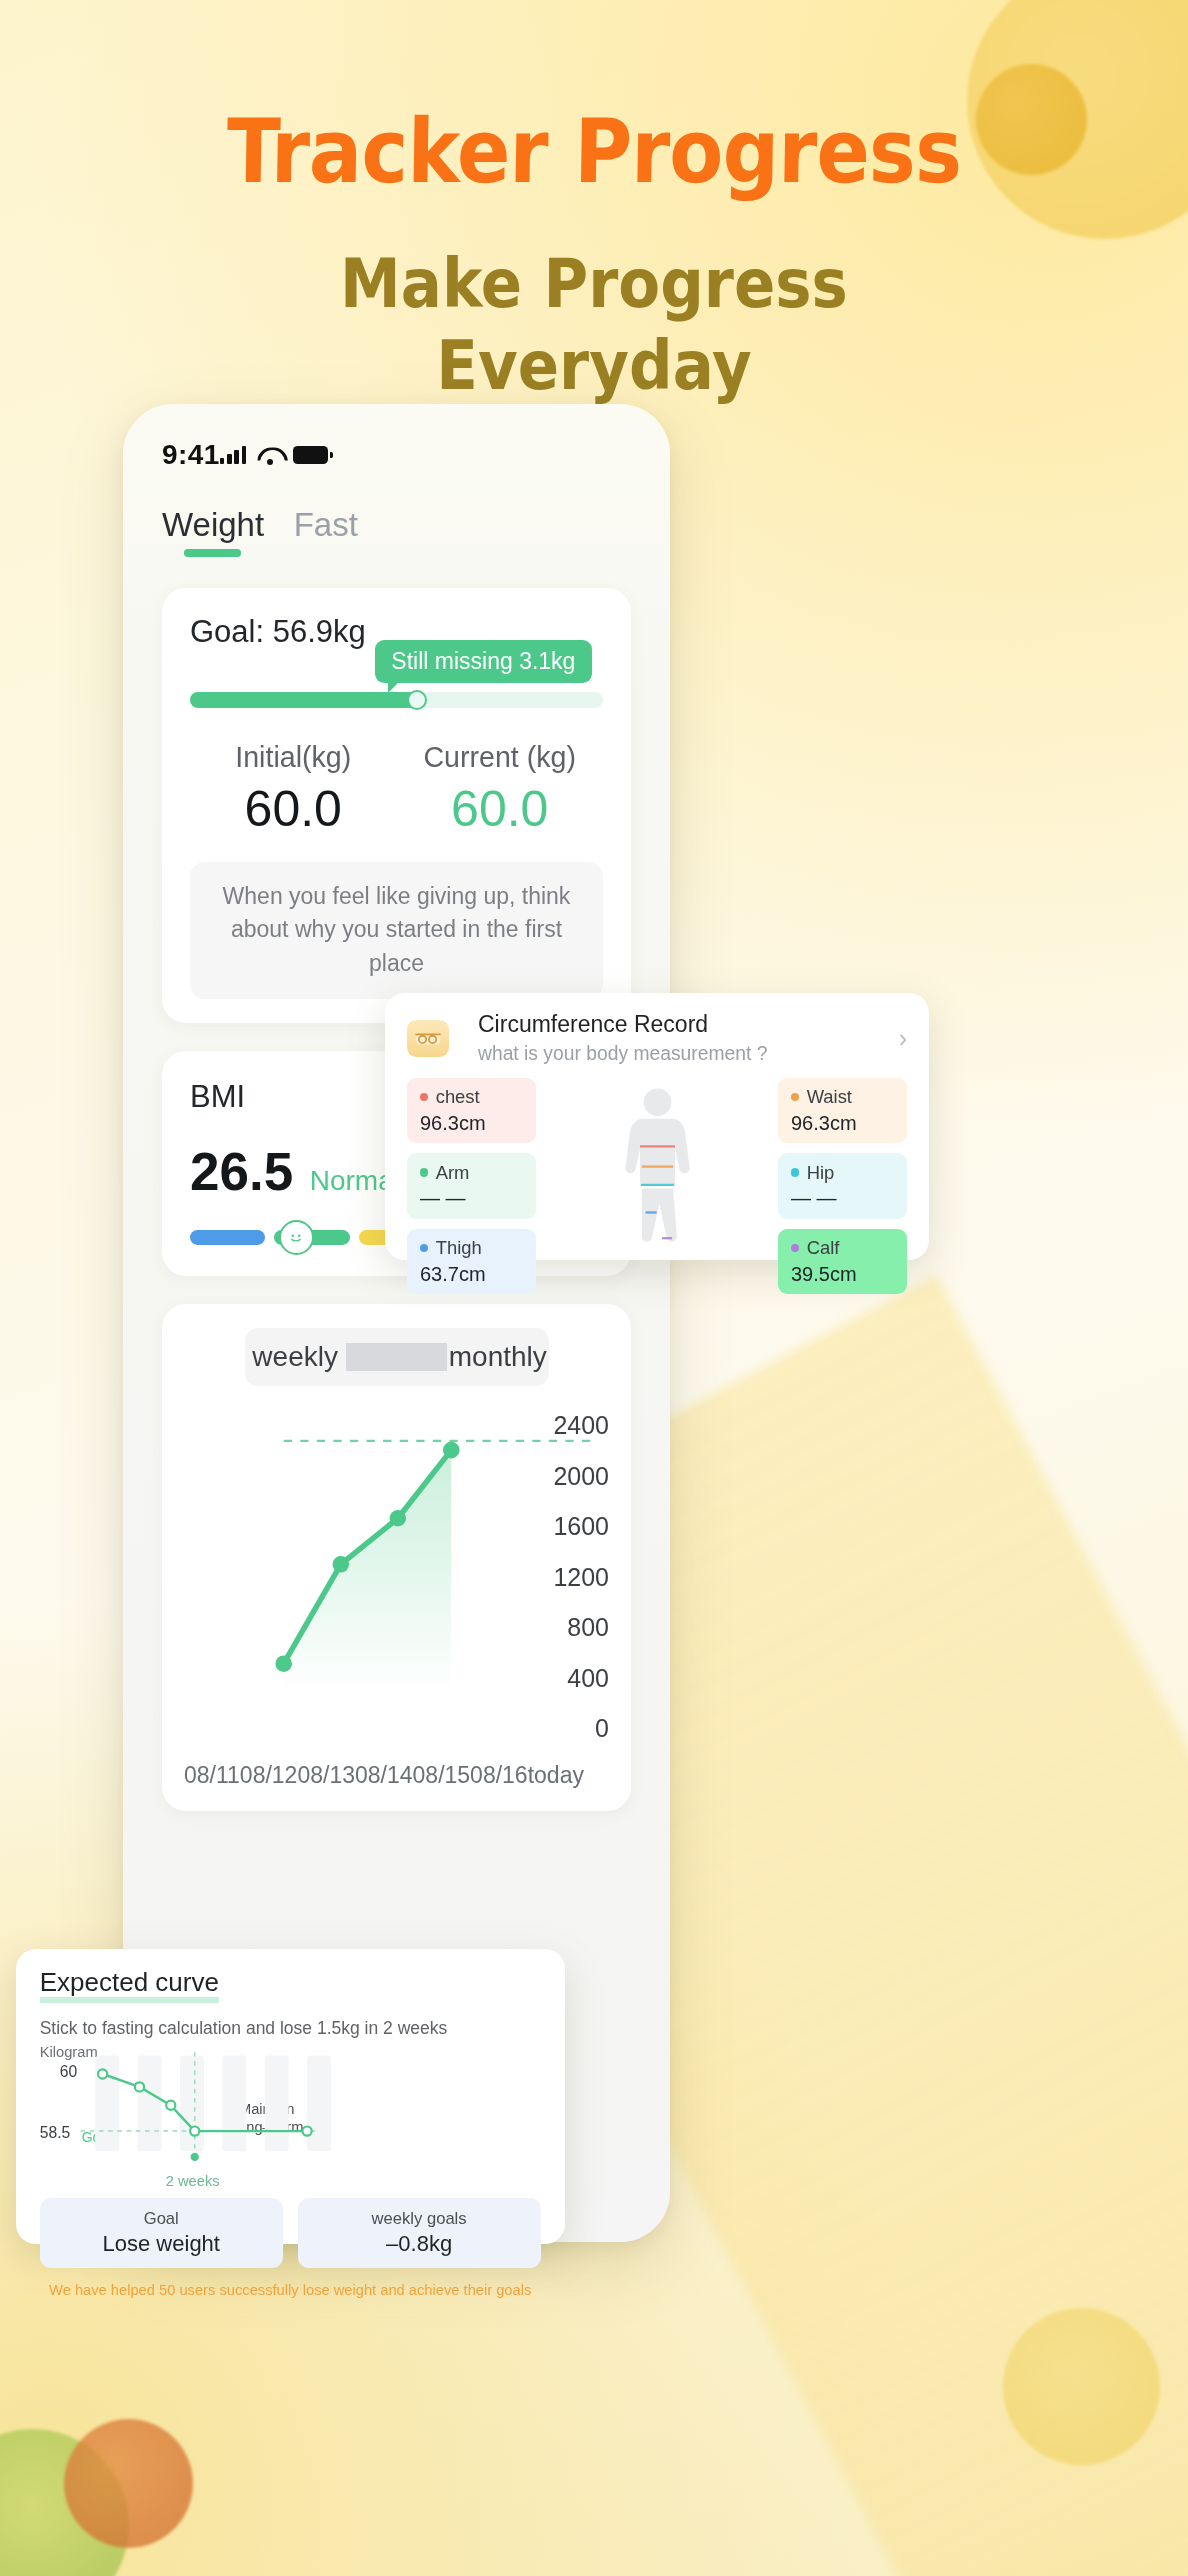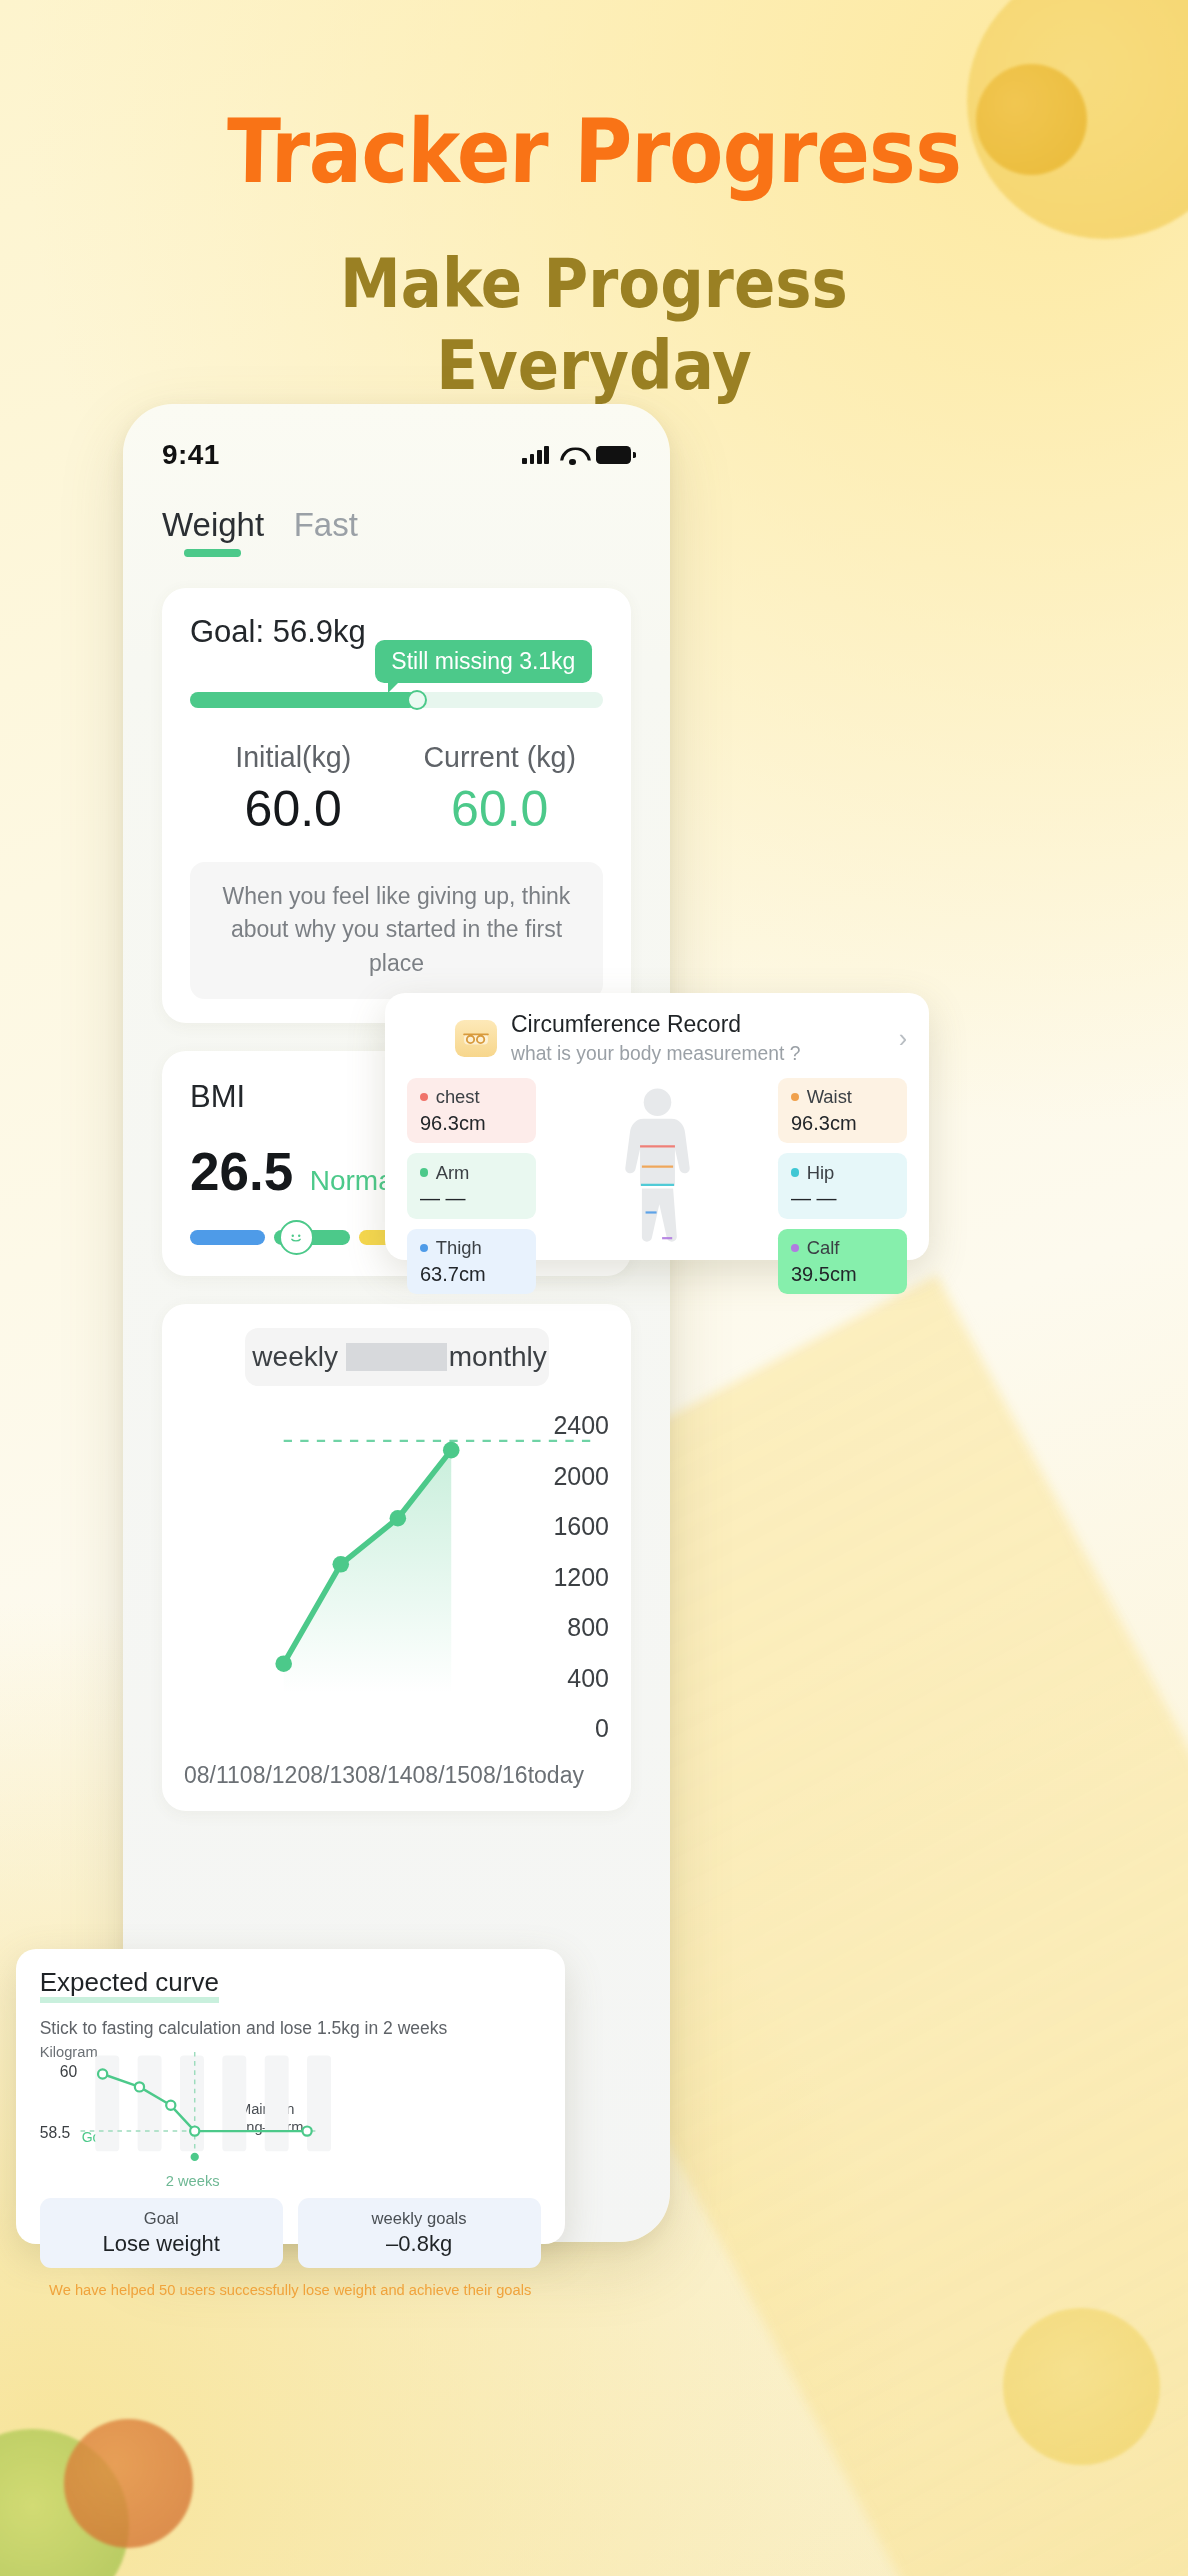--- a/index.html
+++ b/index.html
@@ -58,21 +58,21 @@
     position: absolute; left: 123px; top: 404px;
     width: 547px; height: 1838px;
     background: linear-gradient(180deg, #fbfbf3 0%, #f7f8f2 14%, #f4f5f4 100%);
     border-radius: 50px;
     box-shadow: 0 24px 64px rgba(120,110,60,.18), 0 5.5px 16.6px rgba(120,110,60,.10);
     overflow: hidden; z-index: 6;
   }
   #phone-inner { position: absolute; inset: 0; padding: 0 26px; }
 
   
-  #statusbar { height: 85px; display: flex; align-items: center; justify-content: space-between; padding: 16.6px 13px 0 13px; }
+  #statusbar { height: 85px; display: flex; align-items: center; padding: 16.6px 13px 0 13px; }
   #clock { font-size: 28px; font-weight: 600; color: #111; letter-spacing: 0.4px; }
   #status-icons { display: flex; align-items: center; gap: 11px; }
   .bars { display: flex; align-items: flex-end; gap: 2.8px; height: 18.4px; }
   .bars i { width: 4.6px; background: #111; border-radius: 0.9px; display: block; }
   .bars i:nth-child(1){height:6.4px}.bars i:nth-child(2){height:10px}
   .bars i:nth-child(3){height:14px}.bars i:nth-child(4){height:17.5px}
   .wifi { position: relative; width: 25px; height: 18.4px; }
   .wifi::before { content:""; position:absolute; left:0; top:1.8px; width:25px; height:25px;
     border: 3.7px solid #111; border-radius: 50%;
     clip-path: polygon(0 0, 100% 0, 100% 42%, 0 42%); }
@@ -146,21 +146,21 @@
   #xaxis { display:flex; margin-top: 13px; padding-right: 68px; }
   #xaxis span { flex:1; text-align:center; font-size: 23px; color: #6b7075; }
 
   
   #circ-card {
     position: absolute; left: 385px; top: 993px; width: 544px; height: 267px;
     background: #fff; border-radius: 20px;
     box-shadow: 0 13px 39px rgba(110,105,70,.20);
     z-index: 20; padding: 18.4px 22px;
   }
-  #circ-head { display:flex; align-items:center; gap: 14px; margin-left: 48px; }
+  #circ-head { display:flex; align-items:center; gap: 29px; }
   #circ-icon { width: 42px; height: 37px; border-radius: 9.2px;
     background: linear-gradient(180deg,#fde9b8,#f7d68c); position: relative; flex: none;
     display:flex; align-items:center; justify-content:center; }
   #circ-head-text { flex: 1; }
   #circ-title { font-size: 23px; color: #1f2326; font-weight: 500; }
   #circ-sub { font-size: 19.3px; color: #9aa0a6; margin-top: 4.6px; }
   #circ-arrow { color: #b9bec3; font-size: 25px; }
   #circ-body { display:flex; margin-top: 13px; align-items: flex-start; }
   .circ-col { width: 129px; display:flex; flex-direction: column; gap: 10px; }
   .circ-col.right { margin-left: auto; }

